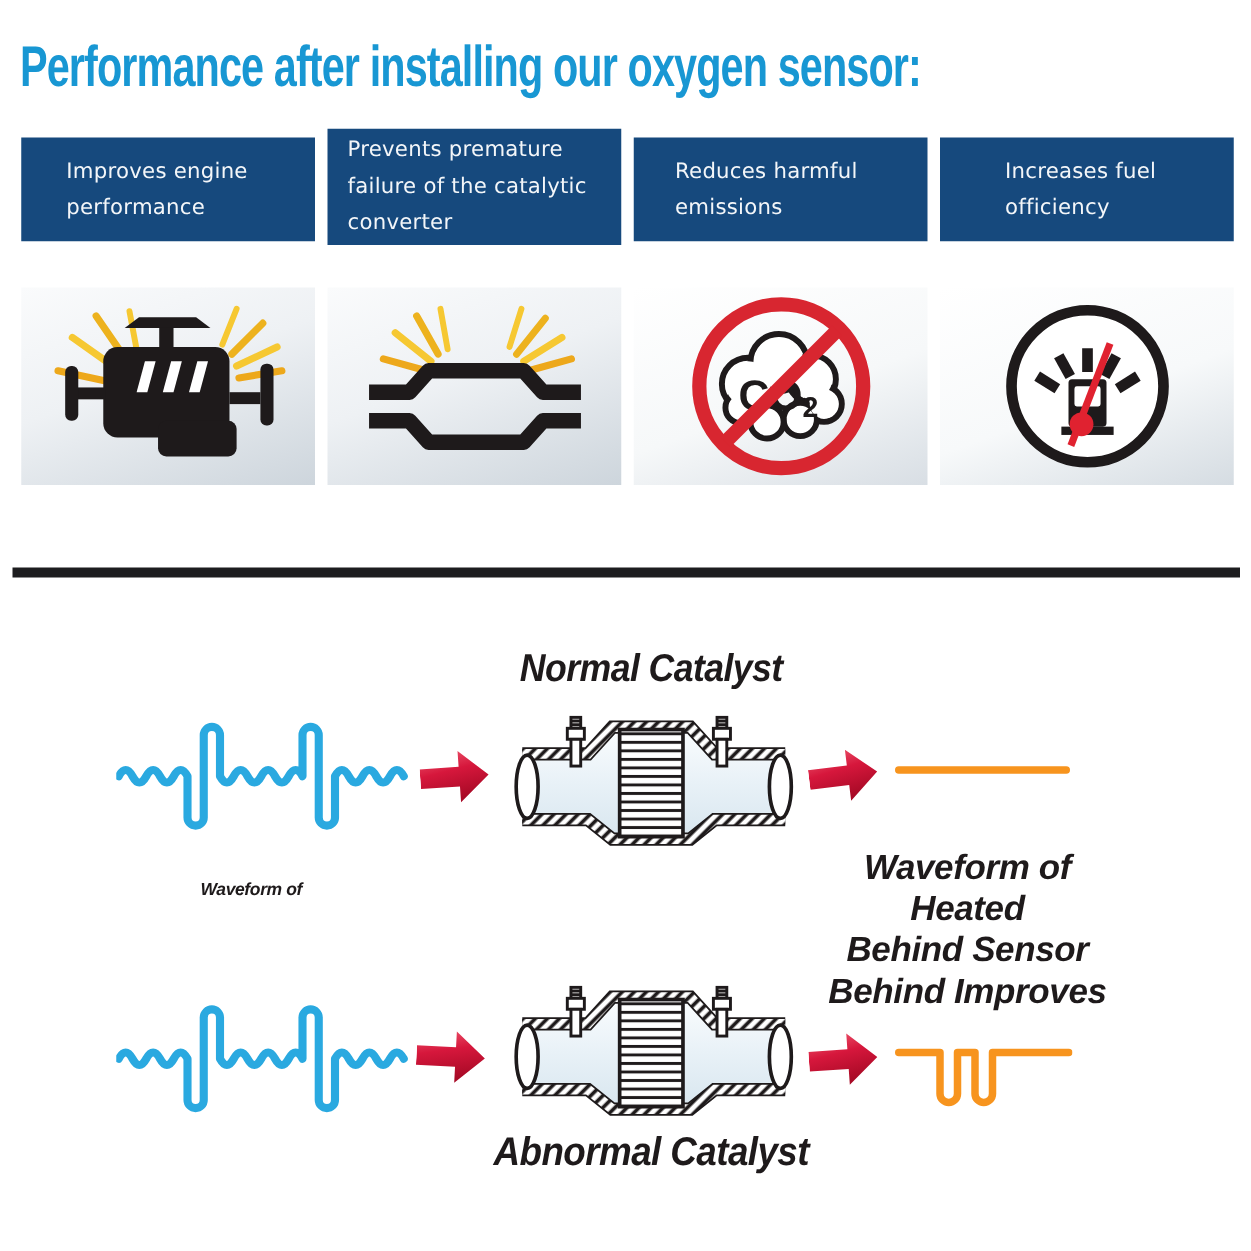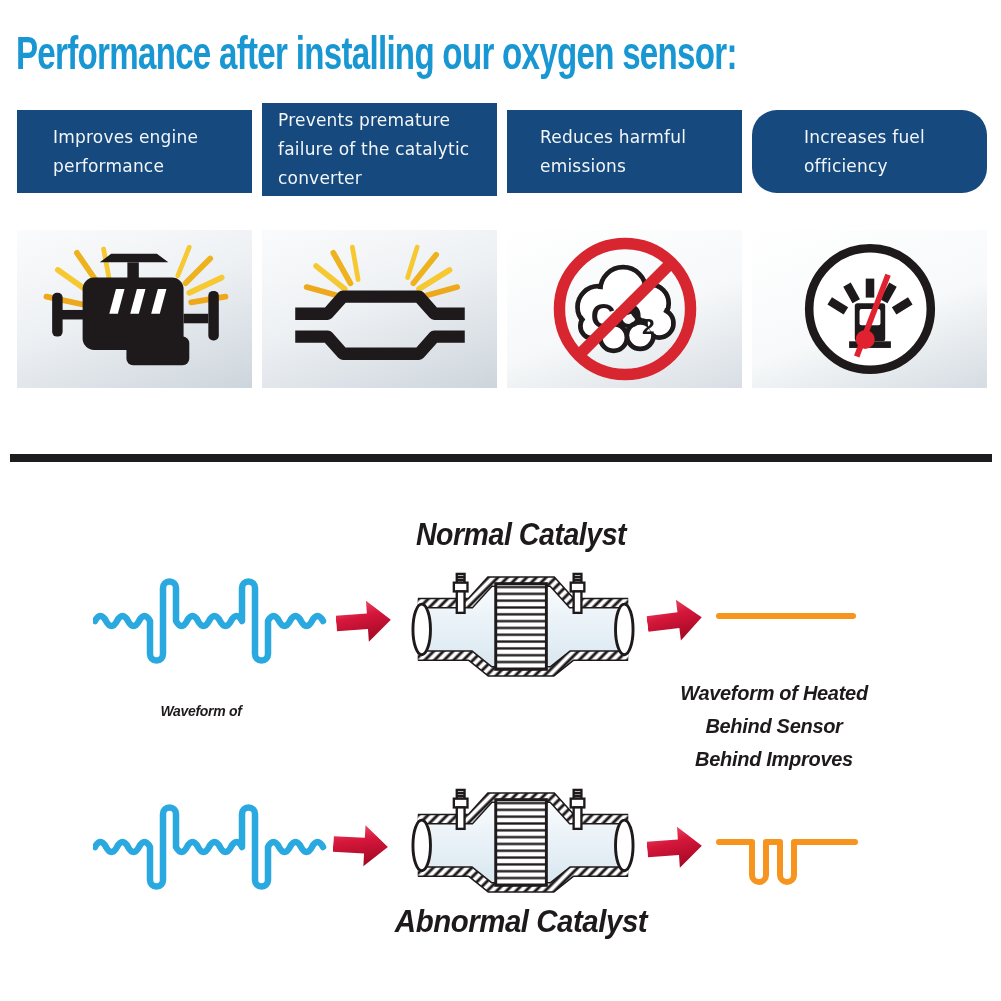--- a/index.html
+++ b/index.html
@@ -20,21 +20,21 @@
   
   .benefit{
     background:#16497d;color:#f3f6f9;
     font-family:"DejaVu Sans","Liberation Sans",sans-serif;
     font-size:17px;letter-spacing:0.2px;line-height:29px;
     display:flex;align-items:center;box-sizing:border-box;
   }
   .benefit-1{left:17px; top:110px;width:235px;height:83px;padding:0 40px 0 36px;}
   .benefit-2{left:262px;top:103px;width:235px;height:93px;padding:0 12px 0 16px;}
   .benefit-3{left:507px;top:110px;width:235px;height:83px;padding:0 50px 0 33px;justify-content:flex-end;}
-  .benefit-4{left:752px;top:110px;width:235px;height:83px;padding:0 20px 0 52px;border-radius:25px;}
+  .benefit-4{left:752px;top:110px;width:235px;height:83px;padding:0 20px 0 52px;}
 
   
   .tile{
     top:230px;width:235px;height:158px;
     background:linear-gradient(160deg,#fafbfc 0%,#eef1f4 45%,#cdd5dc 100%);
     display:flex;align-items:center;justify-content:center;text-align:center;
   }
   .tile-1{left:17px;}
   .tile-2{left:262px;}
   .tile-3{left:507px;background:linear-gradient(160deg,#ffffff 0%,#f6f8f9 55%,#d8dee4 100%);}
@@ -50,21 +50,21 @@
     transform:translateX(-50%) scaleX(0.92);transform-origin:center top;
     left:521px;text-align:center;
   }
   .normal-title{top:517px;}
   .abnormal-title{top:903px;font-size:32px;}
   .wave-label{
     font-weight:bold;font-style:italic;color:#1e1a1b;
     text-align:center;letter-spacing:-0.3px;
   }
   .af-label{left:91px;top:697px;width:220px;font-size:14px;line-height:29px;}
-  .o2-label{left:648px;top:677px;width:252px;font-size:20px;line-height:33px;}
+  .o2-label{left:648px;top:677px;width:252px;font-size:28px;line-height:33px;}
 </style>
 </head>
 <body>
 
 <div id="canvas">
 
   <svg width="0" height="0" style="position:absolute" aria-hidden="true">
     <defs>
       <linearGradient id="grad-arrow" x1="0" y1="0" x2="0.25" y2="1">
         <stop offset="0" stop-color="#ee5a70"></stop>

